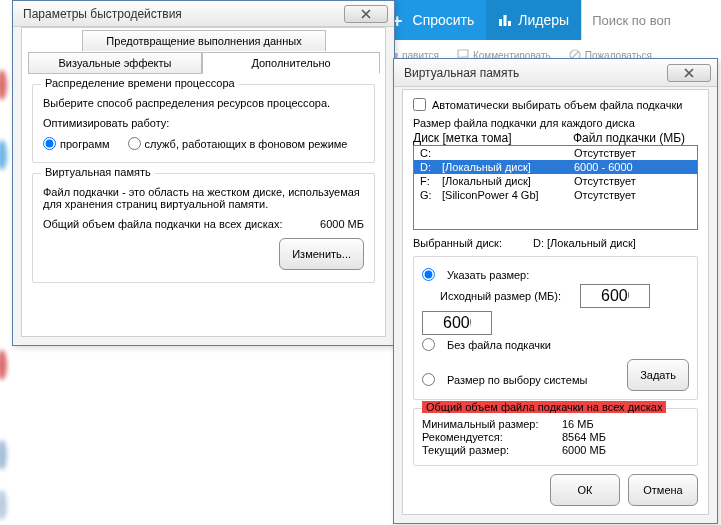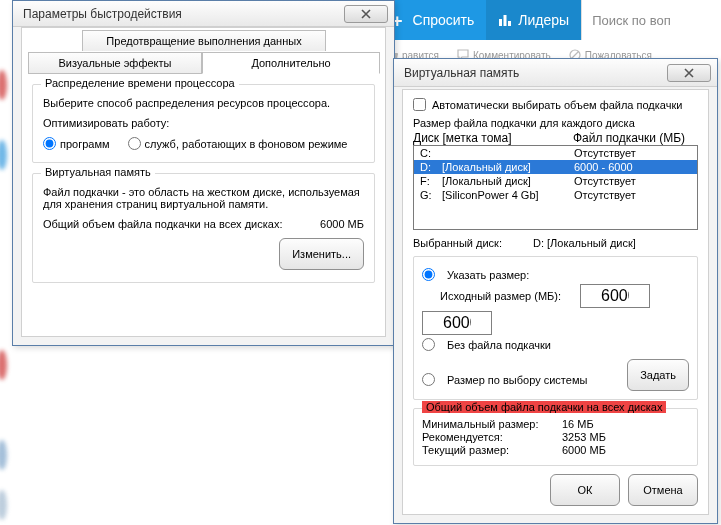--- a/index.html
+++ b/index.html
@@ -249,21 +249,21 @@
     </div>
 
     <div class="totalbox">
       <span class="legend">Общий объем файла подкачки на всех дисках</span>
       <div class="kv">
           <span class="k">Минимальный размер:</span>
           <span>16 МБ</span>
         </div>
       <div class="kv">
           <span class="k">Рекомендуется:</span>
-          <span>3253 МБ</span>
+          <span>8564 МБ</span>
         </div>
       <div class="kv">
           <span class="k">Текущий размер:</span>
           <span>6000 МБ</span>
         </div>
     </div>
 
     <div class="dlg-btns">
       <button class="btn-std">ОК</button>
       <button class="btn-std">Отмена</button>

